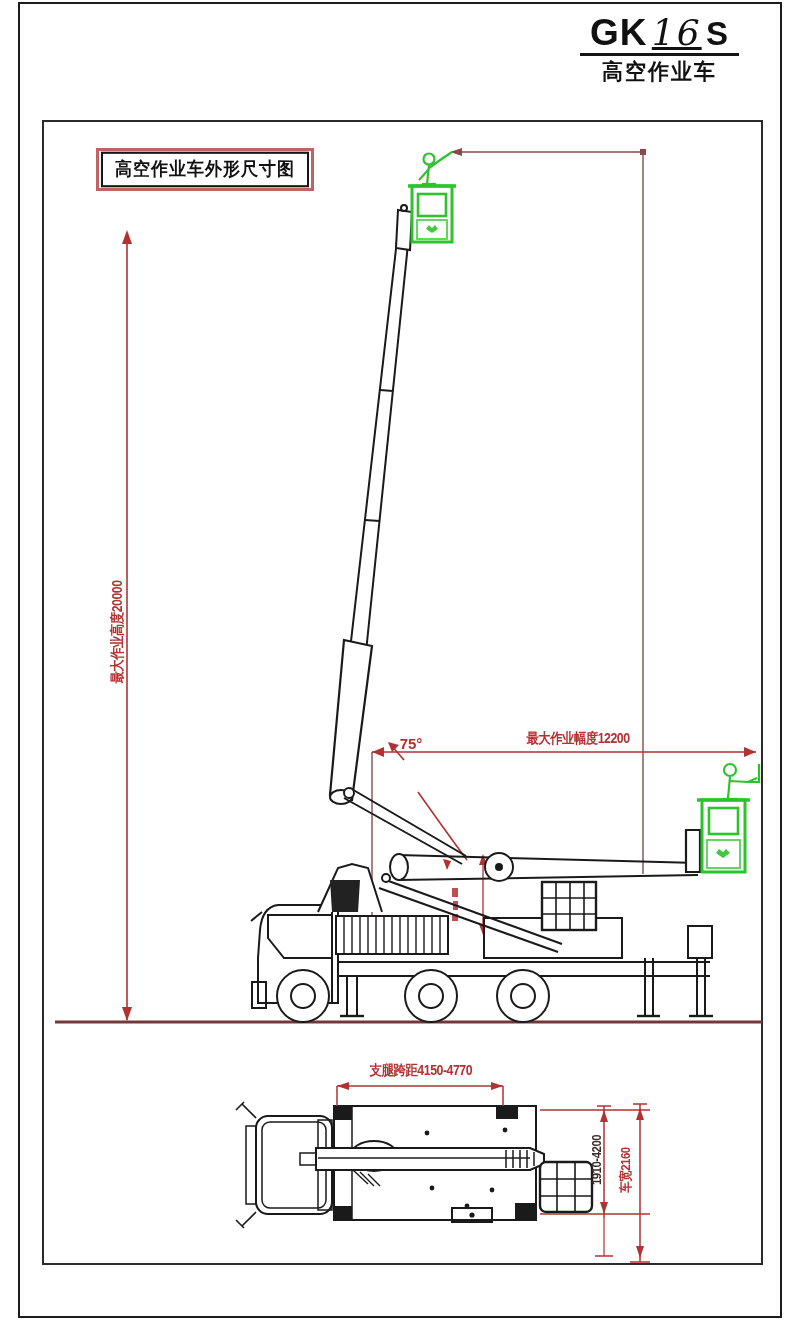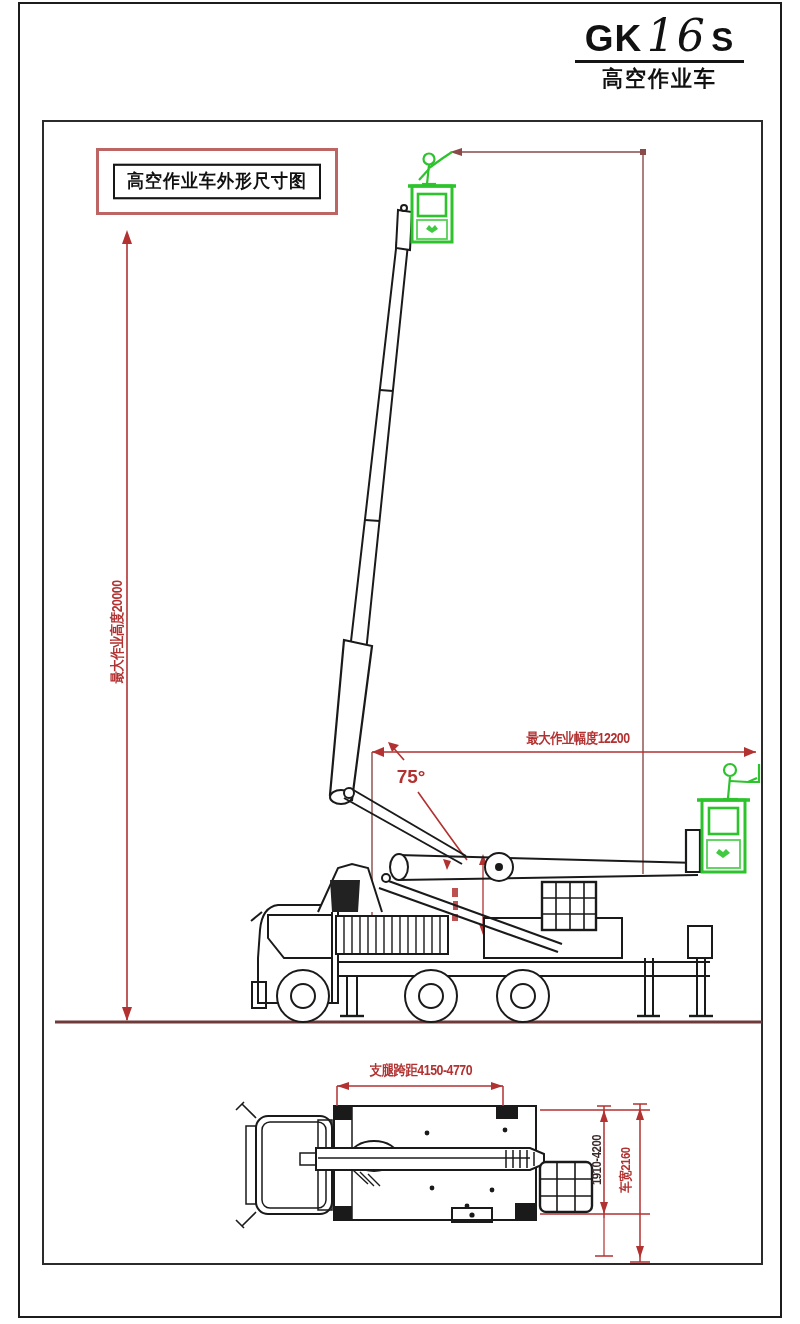--- a/index.html
+++ b/index.html
@@ -4,34 +4,34 @@
 <style>
   html,body{margin:0;padding:0;background:#ffffff;}
   .stage{position:relative;width:800px;height:1324px;background:#ffffff;overflow:hidden;
          font-family:"Liberation Sans",sans-serif;}
   .outer-border{position:absolute;left:18px;top:2px;width:760px;height:1312px;border:2px solid #1c1c1c;}
   .inner-frame{position:absolute;left:42px;top:120px;width:717px;height:1141px;border:2px solid #2b2b2b;}
 
   .titleblock{position:absolute;left:552px;top:14px;width:215px;text-align:center;color:#111;}
   .model-line{display:inline-block;border-bottom:3px solid #151515;padding:0 10px 2px 10px;line-height:1;}
   .model-prefix{font-weight:700;font-size:37px;letter-spacing:1px;font-family:"Liberation Sans",sans-serif;}
-  .model-digits{font-style:italic;font-weight:400;font-size:44px;font-family:"DejaVu Serif",serif;letter-spacing:2px;}
+  .model-digits{font-style:italic;font-weight:400;font-size:36px;font-family:"DejaVu Serif",serif;letter-spacing:2px;text-decoration:underline;}
   .model-suffix{font-weight:900;font-size:33px;letter-spacing:1px;}
   .subtitle{font-weight:900;font-size:21px;letter-spacing:2px;margin-top:2px;transform:scale(1,1.05);}
 
-  .label-box{position:absolute;left:96px;top:148px;border:3px solid #bd6464;background:#fff;padding:14px;}
+  .label-box{position:absolute;left:96px;top:148px;border:3px solid #bd6464;background:#fff;padding:2px;}
   .label-box-inner{border:2px solid #161616;padding:3px 12px;font-size:17px;font-weight:bold;
                    letter-spacing:1px;color:#111;transform:scale(1,1.08);white-space:nowrap;}
 
   .dim-text{position:absolute;color:#b23131;font-weight:bold;white-space:nowrap;
             letter-spacing:-0.5px;line-height:1;}
   .dt-height{left:117px;top:632px;font-size:13px;
              transform:translate(-50%,-50%) rotate(-90deg) scale(0.95,1.1);}
   .dt-reach{left:578px;top:738px;font-size:13px;transform:translate(-50%,-50%) scale(0.95,1.1);}
-  .dt-angle{left:411px;top:776px;font-size:19px;transform:translate(-50%,-50%);letter-spacing:0;}
+  .dt-angle{left:411px;top:743px;font-size:15px;transform:translate(-50%,-50%);letter-spacing:0;}
   .dt-span{left:421px;top:1070px;font-size:13px;transform:translate(-50%,-50%) scale(0.95,1.1);}
   .dt-ext{left:597px;top:1160px;font-size:12px;color:#3d2b2b;
           transform:translate(-50%,-50%) rotate(-90deg) scale(0.95,1.1);}
   .dt-width{left:626px;top:1170px;font-size:12px;
             transform:translate(-50%,-50%) rotate(-90deg) scale(0.95,1.1);}
 
   svg{position:absolute;left:0;top:0;}
 </style>
 </head>
 <body>

